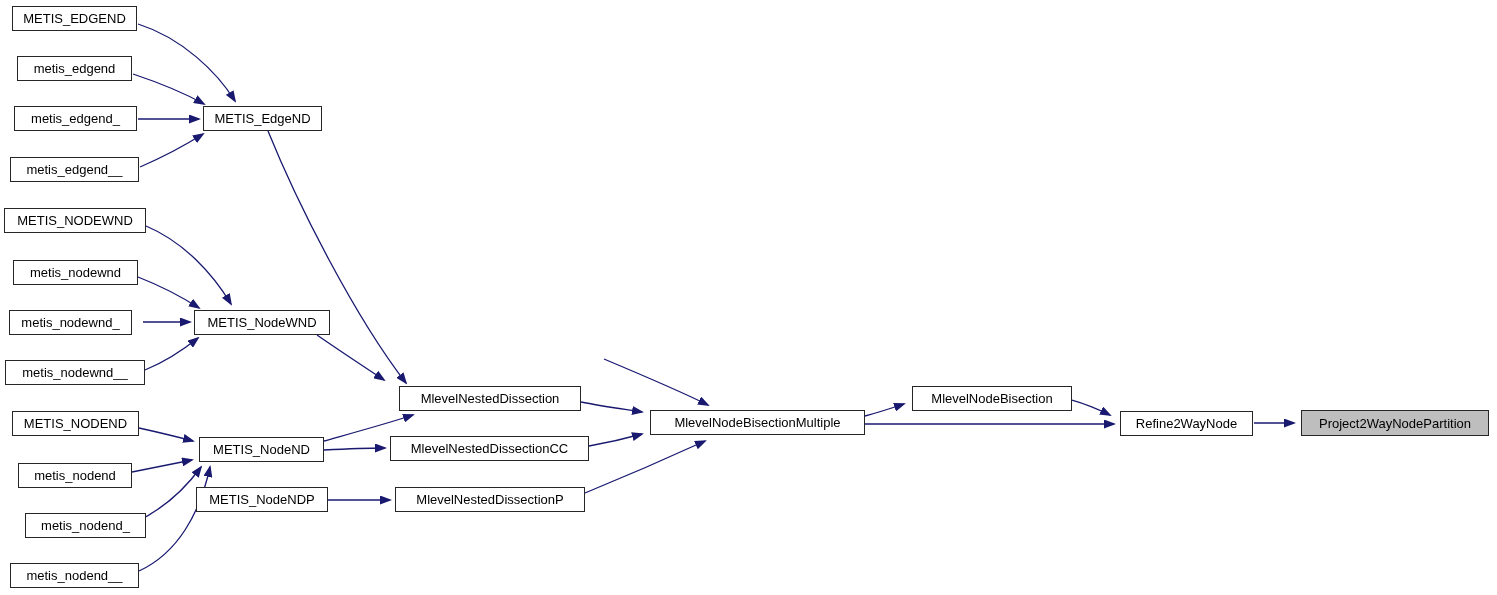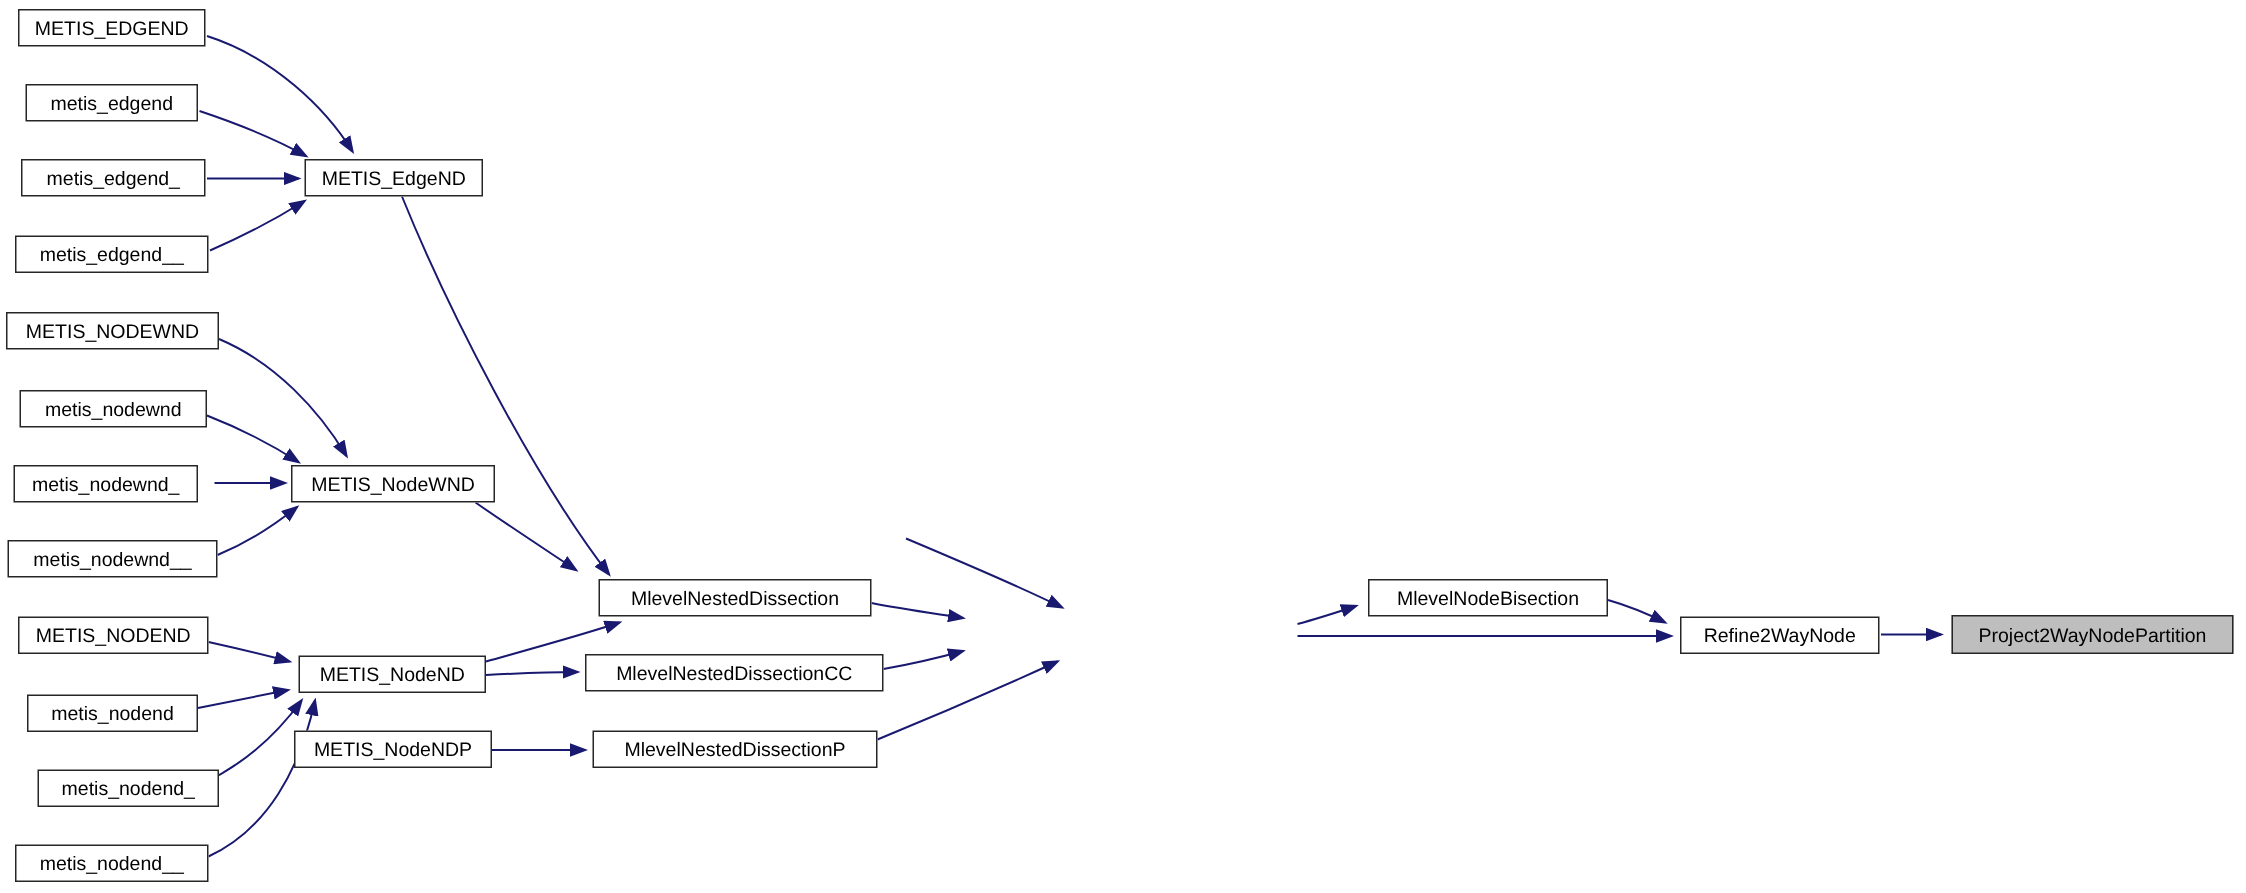--- a/index.html
+++ b/index.html
@@ -139,20 +139,23 @@
   <div class="node" style="left:399px;top:386px;width:182px;height:25px">
       <span>MlevelNestedDissection</span>
     </div>
   <div class="node" style="left:390px;top:436px;width:199px;height:25px">
       <span>MlevelNestedDissectionCC</span>
     </div>
   <div class="node" style="left:395px;top:487px;width:190px;height:25px">
       <span>MlevelNestedDissectionP</span>
     </div>
 
+  <div class="node" style="left:650px;top:410px;width:215px;height:25px">
+      <span>MlevelNodeBisectionMultiple</span>
+    </div>
   <div class="node" style="left:912px;top:386px;width:160px;height:25px">
       <span>MlevelNodeBisection</span>
     </div>
   <div class="node" style="left:1120px;top:411px;width:133px;height:25px">
       <span>Refine2WayNode</span>
     </div>
   <div class="node highlight" style="left:1301px;top:410px;width:188px;height:26px">
       <span>Project2WayNodePartition</span>
     </div>
 

